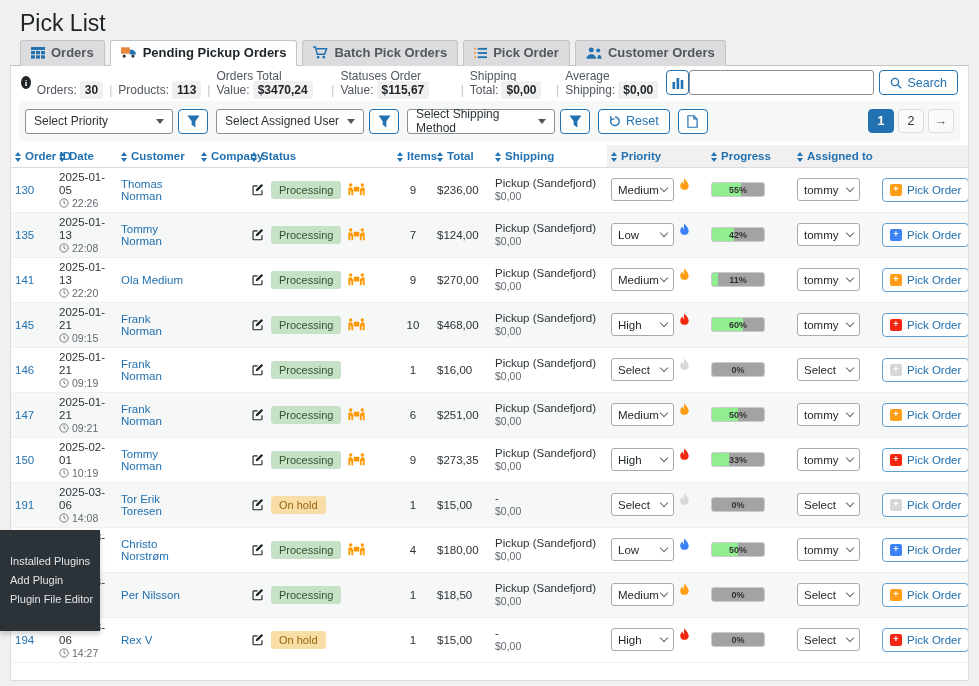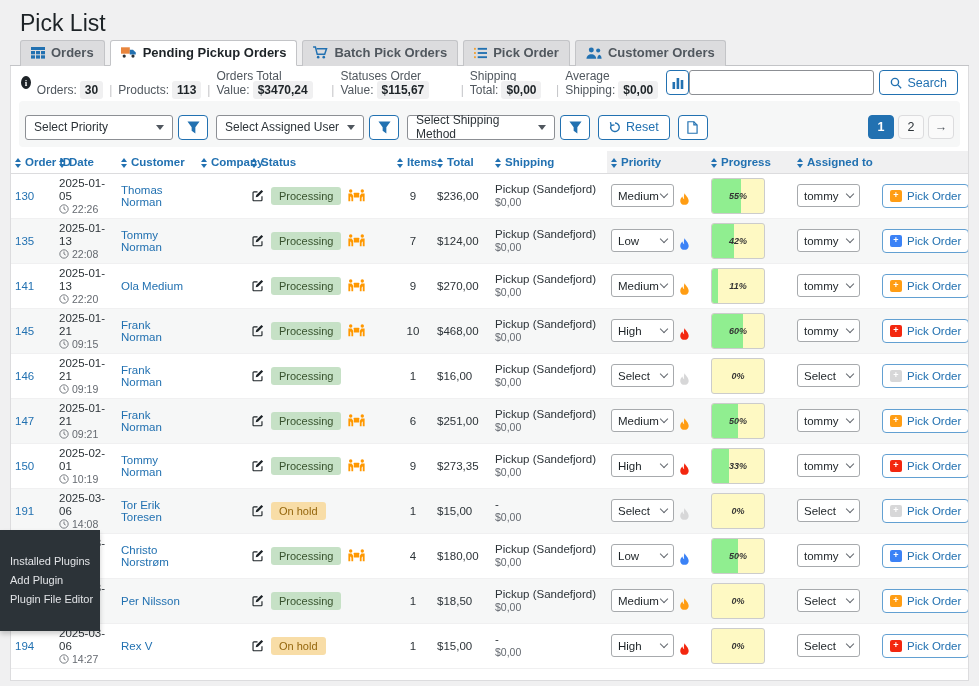--- a/index.html
+++ b/index.html
@@ -34,21 +34,21 @@
   .chart-btn { margin-left:8px; }
   .search-wrap { margin-left:auto; display:flex; align-items:center; gap:5px; }
   .search-input { width:185px; height:25px; border:1px solid #8c8f94; border-radius:3px; padding:0 6px; font-size:12px;
                   font-family:"Liberation Sans",sans-serif; }
   .btn-outline { display:inline-flex; align-items:center; gap:5px; background:#fff; border:1px solid #2271b1; color:#2271b1;
                  border-radius:4px; font-size:12.5px; padding:4px 10px; height:25px; cursor:pointer; font-family:"Liberation Sans",sans-serif; }
 
   
   .filterbox { background:#f6f7f7; margin:2px 8px 4px; border-radius:4px; padding:7px 6px; }
   .frow { display:flex; align-items:center; gap:8px; }
-  .frow + .frow { margin-top:7px; }
+  .frow + .frow { margin-top:1px; }
   .fgroup { display:inline-flex; align-items:center; gap:5px; }
   .fselect { display:inline-flex; align-items:center; justify-content:space-between; width:148px; height:25px;
              background:#fff; border:1px solid #8c8f94; border-radius:3px; padding:0 8px; font-size:12px; color:#2c3338; cursor:pointer; }
   .tri { width:0; height:0; border-left:4px solid transparent; border-right:4px solid transparent; border-top:5px solid #50575e; }
   .pagination { margin-left:auto; display:flex; gap:4px; }
   .pg { min-width:26px; height:24px; display:inline-flex; align-items:center; justify-content:center; border-radius:4px;
         font-size:12.5px; cursor:pointer; border:1px solid #dcdcde; background:#fafafa; color:#2c3338; }
   .pg.cur { background:#2271b1; border-color:#2271b1; color:#fff; font-weight:700; }
   .pg .arrow { color:#50575e; }
 
@@ -65,25 +65,25 @@
   a.tlink { color:#2271b1; text-decoration:none; cursor:pointer; }
   .dt { color:#2c3338; line-height:13px; }
   .tm { display:flex; align-items:center; gap:3px; color:#646970; font-size:10.5px; line-height:12px; }
   .statuscell { display:flex; align-items:center; gap:7px; }
   .edit-ic { display:inline-flex; cursor:pointer; }
   .badge { display:inline-block; padding:3px 8px; border-radius:3px; font-size:11px; line-height:12px; white-space:nowrap; }
   .sicon { display:inline-flex; position:relative; }
   .c-items { text-align:center; }
   .ship-m { line-height:13px; color:#2c3338; white-space:nowrap; }
   .ship-c { line-height:12px; color:#646970; font-size:10.5px; }
-  .cellflex { display:flex; align-items:flex-end; gap:5px; }
+  .cellflex { display:flex; align-items:flex-start; gap:5px; }
   .mini-select { display:inline-flex; align-items:center; justify-content:space-between; background:#fff; border:1px solid #a7aaad;
                  border-radius:3px; width:63px; height:23px; padding:0 6px; font-size:11.5px; color:#1d2327; cursor:pointer; }
   .chev { width:6px; height:6px; border-right:1.6px solid #646970; border-bottom:1.6px solid #646970; transform:rotate(45deg); margin-top:-3px; }
-  .pbar { position:relative; width:54px; height:36px; background:#fef9c3; border:1px solid #ccc; border-radius:3px; overflow:hidden;font-style:italic; }
+  .pbar { position:relative; width:54px; height:15px; background:#a3a3a3; border:1px solid #ccc; border-radius:3px; overflow:hidden; }
   .pfill { position:absolute; left:0; top:0; bottom:0; background:#90ee90; }
   .plabel { position:absolute; left:0; right:0; top:0; bottom:0; display:flex; align-items:center; justify-content:center;
             font-size:9px; font-weight:700; color:#333; }
   .pick-btn { display:inline-flex; align-items:center; gap:5px; background:#fff; border:1px solid #62a0d2; color:#2271b1;
               border-radius:4px; font-size:11.5px; padding:3px 7px; height:24px; cursor:pointer; font-family:"Liberation Sans",sans-serif; white-space:nowrap; }
   .pick-ico { display:inline-flex; align-items:center; justify-content:center; width:12px; height:12px; border-radius:2px;
               color:#fff; font-size:9px; font-weight:700; line-height:1; }
 
   
   .flyout { position:absolute; left:0; top:530px; width:100px; background:#2c3338; padding:22px 0; z-index:50;

